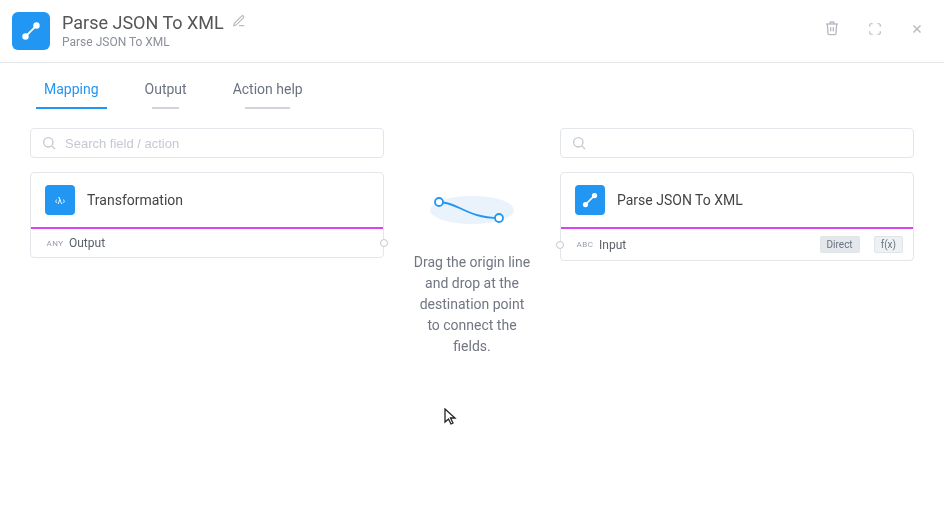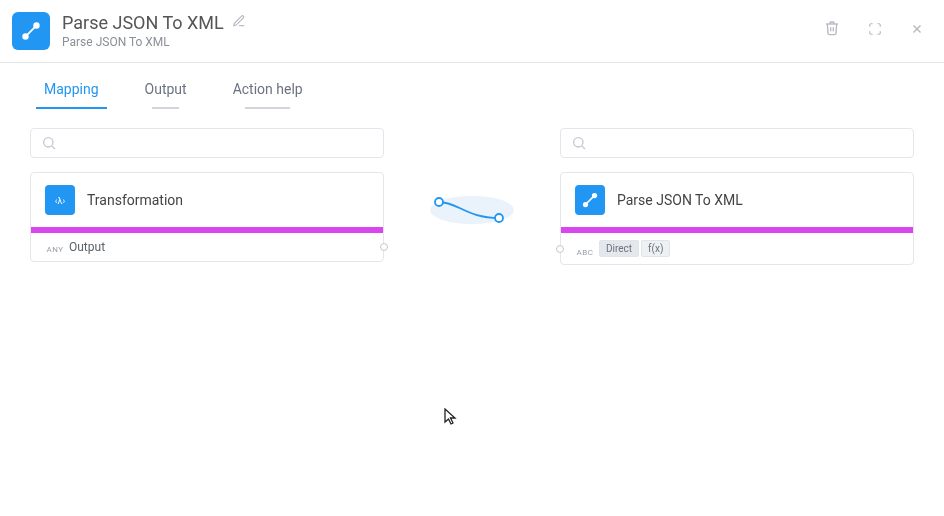--- a/index.html
+++ b/index.html
@@ -29,28 +29,28 @@
   .search-box svg { width: 16px; height: 16px; color: #c4c8cf; flex-shrink: 0; }
   .search-input { border: none; outline: none; font-size: 13px; flex: 1; color: #333; background: transparent; }
   .search-input::placeholder { color: #c4c8cf; }
 
   .card { margin-top: 14px; border: 1px solid #e3e6ea; border-radius: 4px; background: #fff; }
   .card-header { display: flex; align-items: center; gap: 12px; padding: 12px 14px; }
   .card-icon { width: 30px; height: 30px; background: #2196f3; border-radius: 4px; display: flex; align-items: center; justify-content: center; color: #fff; }
   .card-icon svg { width: 18px; height: 18px; }
   .card-title { font-size: 14px; color: #444; text-align: center; }
 
-  .field-row { display: flex; align-items: flex-end; border-top: 6px solid #d946ef; padding: 7px 10px; font-size: 12px; position: relative; }
+  .field-row { display: flex; align-items: center; border-top: 2px solid #d946ef; padding: 7px 10px; font-size: 12px; position: relative; }
   .field-type { font-size: 8px; color: #9aa0a8; letter-spacing: 0.5px; width: 28px; text-align: center; }
   .field-name { color: #5b6168; flex: 1; }
   .port { width: 8px; height: 8px; border: 1px solid #c4c8cf; background: #fff; border-radius: 50%; position: absolute; }
   .port-right { right: -5px; top: 50%; transform: translateY(-50%); }
   .port-left { left: -5px; top: 50%; transform: translateY(-50%); }
   .field-buttons { display: flex; gap: 2px; }
-  .field-btn { background: #eef1f4; border: 1px solid #e1e4e8; color: #6b7280; font-size: 10px; padding: 2px 6px; border-radius: 2px; cursor: pointer; }
+  .field-btn { background: #eef1f4; border: 1px solid #e1e4e8; color: #6b7280; font-size: 10px; padding: 2px 6px; border-radius: 2px; cursor: pointer; margin-left: 12px; }
   .field-btn.active { background: #e4e8ec; }
 
   .center-col { flex: 1; display: flex; flex-direction: column; align-items: center; padding-top: 60px; }
   .hint-diagram { width: 90px; height: 40px; position: relative; }
   .hint-text { margin-top: 24px; font-size: 14px; color: #707682; text-align: center; line-height: 1.5; max-width: 120px; }
 
   .cursor { position: absolute; left: 444px; top: 408px; color: #333; }
 </style>
 </head>
 <body>
@@ -111,20 +111,21 @@
 </div>
 
 <div class="main">
 
   <div class="col">
     <div class="search-box">
       <svg viewBox="0 0 24 24" fill="none" stroke="currentColor" stroke-width="2">
         <circle cx="11" cy="11" r="7"></circle>
           <line x1="21" y1="21" x2="16.65" y2="16.65"></line>
       </svg>
+      <input class="search-input" placeholder="Search field / action" style="">
     </div>
     <div class="card">
       <div class="card-header">
         <div class="card-icon">
           <svg viewBox="0 0 24 24" fill="none" stroke="#fff" stroke-width="2">
             <text x="5" y="17" font-size="12" fill="#fff" stroke="none">‹λ›</text>
           </svg>
         </div>
         <span class="card-title">Transformation</span>
       </div>
@@ -138,20 +139,21 @@
 
   <div class="center-col">
     <div class="hint-diagram">
       <svg width="90" height="40" viewBox="0 0 90 40">
         <ellipse cx="45" cy="22" rx="42" ry="14" fill="#eaf2fb"></ellipse>
         <path d="M12 14 C 30 14, 40 30, 72 30" stroke="#2196f3" stroke-width="1.8" fill="none"></path>
         <circle cx="12" cy="14" r="4" fill="#fff" stroke="#2196f3" stroke-width="1.8"></circle>
         <circle cx="72" cy="30" r="4" fill="#fff" stroke="#2196f3" stroke-width="1.8"></circle>
       </svg>
     </div>
+    <div class="hint-text">Drag the origin line and drop at the destination point to connect the fields.</div>
   </div>
 
   <div class="col col-right">
     <div class="search-box">
       <svg viewBox="0 0 24 24" fill="none" stroke="currentColor" stroke-width="2">
         <circle cx="11" cy="11" r="7"></circle>
           <line x1="21" y1="21" x2="16.65" y2="16.65"></line>
       </svg>
     </div>
     <div class="card">
@@ -161,20 +163,21 @@
             <circle cx="6" cy="18" r="2.5" fill="#fff"></circle>
             <circle cx="18" cy="6" r="2.5" fill="#fff"></circle>
             <line x1="7.5" y1="16.5" x2="16.5" y2="7.5"></line>
           </svg>
         </div>
         <span class="card-title">Parse JSON To XML</span>
       </div>
       <div class="field-row">
         <span class="port port-left"></span>
         <span class="field-type">ABC</span>
+        <span class="field-name">Input</span>
         <div class="field-buttons">
           <span class="field-btn active">Direct</span>
           <span class="field-btn">f(x)</span>
         </div>
       </div>
     </div>
   </div>
 
 </div>
 

